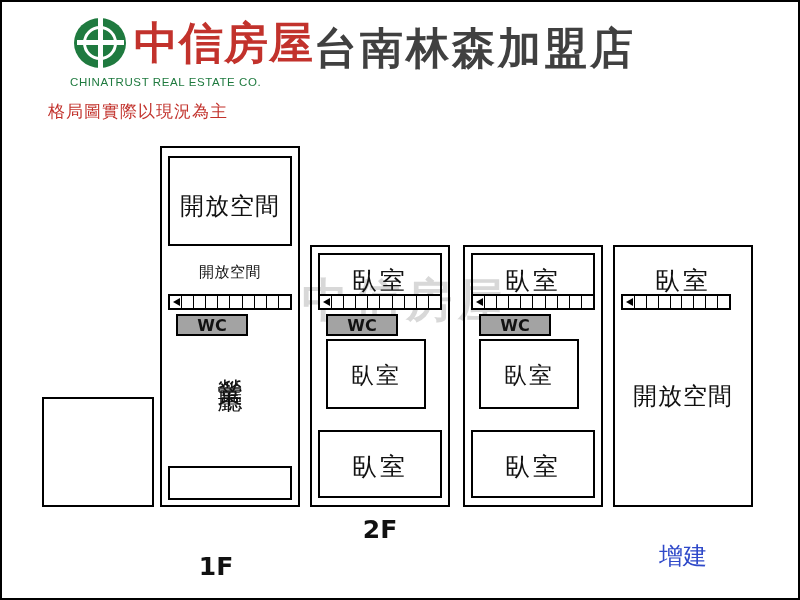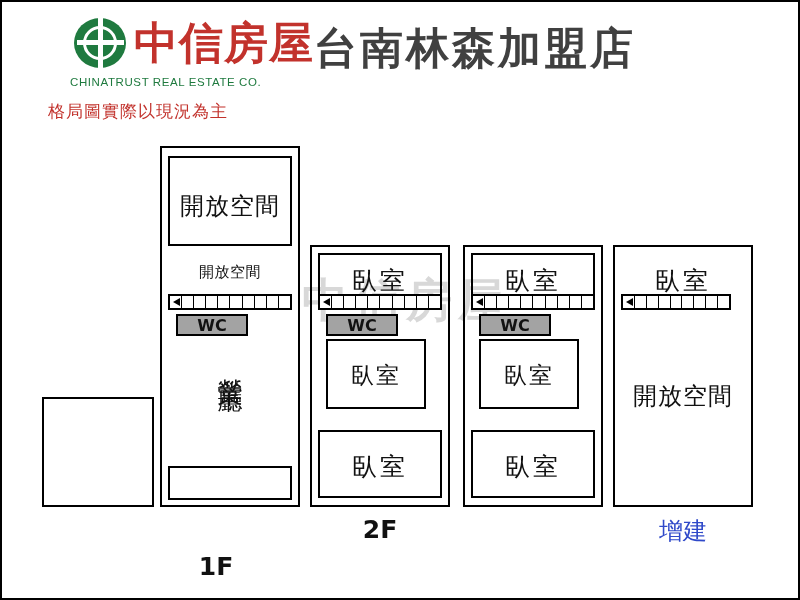--- a/index.html
+++ b/index.html
@@ -340,15 +340,15 @@
         <div class="tick"></div>
       <div class="tick"></div>
         <div class="tick"></div>
         <div class="tick"></div>
         <div class="tick"></div>
       <div class="tick"></div>
     </div>
 
     <div class="room-label" style="left:8px; top:135px; width:124px; font-size:24px; letter-spacing:1px;">開放空間</div>
   </div>
-  <div class="floor-label blue" style="left:611px; top:513px; width:140px;">增建</div>
+  <div class="floor-label blue" style="left:611px; top:538px; width:140px;">增建</div>
 
 </div>
 
 </body></html>

